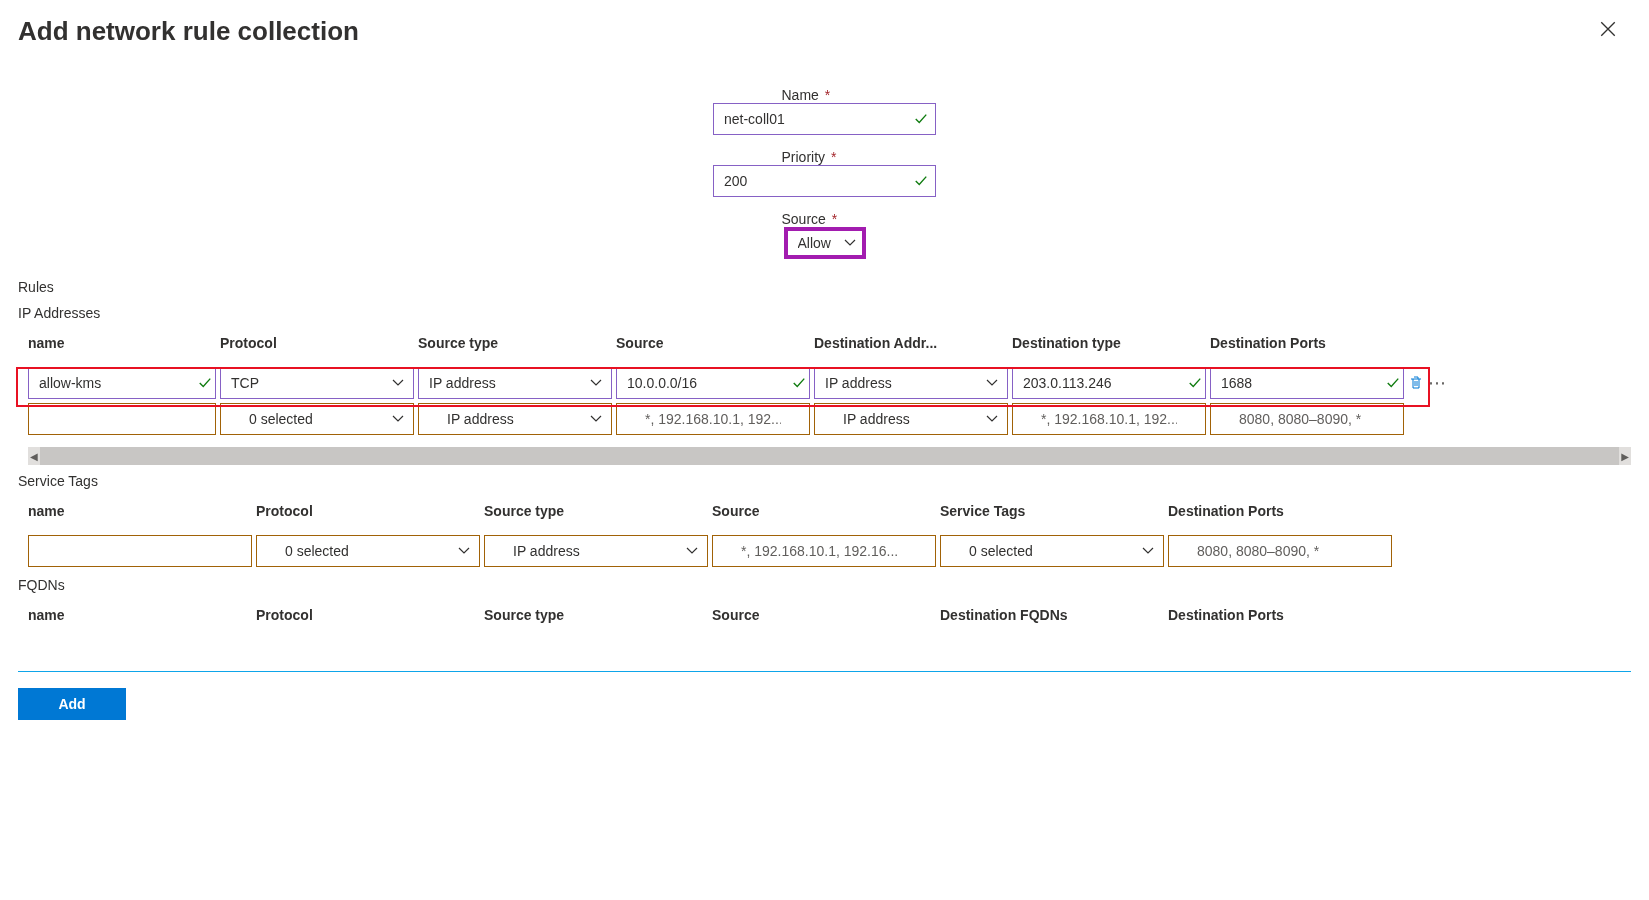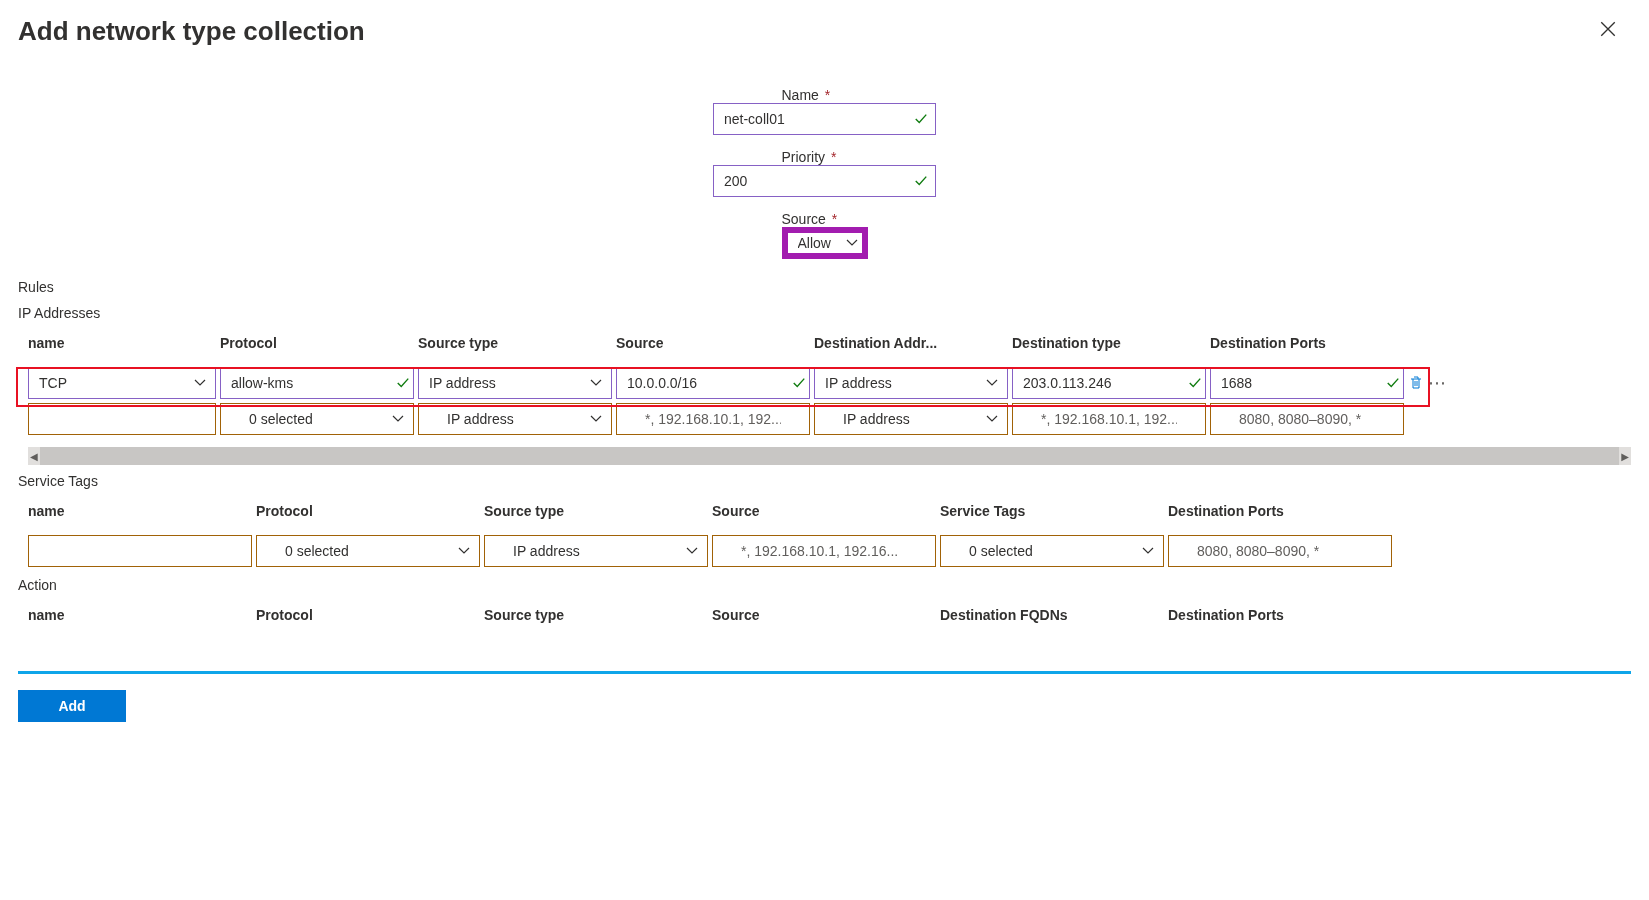--- a/index.html
+++ b/index.html
@@ -19,21 +19,21 @@
     cursor: pointer; width: 18px; height: 18px;
   }
   .close-btn svg { width: 18px; height: 18px; }
 
   .form-row { display: flex; align-items: center; margin-bottom: 14px; flex-direction: column; }
   .form-label { width: 86px; font-size: 14px; color: #323130; }
   .req { color: #a4262c; margin-left: 2px; }
   .form-field { flex: 1; position: relative; }
   .form-input, .form-select {
     width: 100%; height: 32px;
-    border: 6px solid #a21caf;
+    border: 4px solid #a21caf;
     padding: 0 30px 0 10px;
     font-size: 14px; font-family: inherit;
     color: #323130; background: #fff;
   }
   .form-input.validated, .cell-input.validated, .cell-select.validated {
     border: 1px solid #8661c5;
   }
   .check {
     position: absolute; right: 8px; top: 50%; transform: translateY(-50%);
     pointer-events: none;
@@ -82,42 +82,42 @@
     height: 18px;
     background: #e1dfdd;
     position: relative;
     display: flex; align-items: center; justify-content: space-between;
     padding: 0 2px;
   }
   .hscroll .arrow { font-size: 10px; color:#605e5c; cursor:pointer; }
   .hscroll .track { flex:1; height: 100%; background:#c8c6c4; margin: 0 2px;}
 
   .footer {
-    border-top: 3px solid #0ea5e9;
+    border-top: 1px solid #0ea5e9;
     padding: 16px 0 0 0;
     margin-top: 32px;
   }
   .add-btn {
     background: #0078d4; color: #fff; border: none;
     height: 32px; padding: 0 22px; font-size: 14px; font-weight: 600;
     cursor: pointer; min-width: 108px;
   }
   select { appearance: none; -webkit-appearance:none; }
 </style>
 </head>
 <body>
 
 <div class="page">
   <div class="close-btn">
     <svg viewBox="0 0 16 16">
         <path d="M2 2 L14 14 M14 2 L2 14" stroke="#323130" stroke-width="1.2" fill="none"></path>
       </svg>
   </div>
 
-  <h1 class="title">Add network type collection</h1>
+  <h1 class="title">Add network rule collection</h1>
 
   <div class="form-row">
     <div class="form-label"><span>Name</span> <span class="req">*</span></div>
     <div class="form-field">
       <input class="form-input validated" value="net-coll01" style="">
       <span class="check">
           <svg viewBox="0 0 16 16">
             <path d="M2 8 L6 12 L14 3" stroke="#107c10" stroke-width="1.6" fill="none"></path>
           </svg>
         </span>
@@ -157,28 +157,28 @@
     <div class="tbl ip">
       <div class="hdr">name</div>
       <div class="hdr">Protocol</div>
       <div class="hdr">Source type</div>
       <div class="hdr">Source</div>
       <div class="hdr">Destination Addr...</div>
       <div class="hdr">Destination type</div>
       <div class="hdr">Destination Ports</div>
       <div class="hdr"></div>
 
+      <div class="cell"><input class="cell-input validated" value="allow-kms" style=""><span class="check">
+            <svg viewBox="0 0 16 16">
+              <path d="M2 8 L6 12 L14 3" stroke="#107c10" stroke-width="1.6" fill="none"></path>
+            </svg>
+          </span></div>
       <div class="cell"><select class="cell-select validated"><option>TCP</option></select><span class="chev" style="right:14px">
             <svg viewBox="0 0 12 12">
               <path d="M1 3 L6 8 L11 3" stroke="#323130" stroke-width="1.2" fill="none"></path>
-            </svg>
-          </span></div>
-      <div class="cell"><input class="cell-input validated" value="allow-kms" style=""><span class="check">
-            <svg viewBox="0 0 16 16">
-              <path d="M2 8 L6 12 L14 3" stroke="#107c10" stroke-width="1.6" fill="none"></path>
             </svg>
           </span></div>
       <div class="cell"><select class="cell-select validated"><option>IP address</option></select><span class="chev" style="right:14px">
             <svg viewBox="0 0 12 12">
               <path d="M1 3 L6 8 L11 3" stroke="#323130" stroke-width="1.2" fill="none"></path>
             </svg>
           </span></div>
       <div class="cell"><input class="cell-input validated" value="10.0.0.0/16" style=""><span class="check">
             <svg viewBox="0 0 16 16">
               <path d="M2 8 L6 12 L14 3" stroke="#107c10" stroke-width="1.6" fill="none"></path>
@@ -263,21 +263,21 @@
       <div class="cell plain"><input class="cell-input" placeholder="*, 192.168.10.1, 192.16..." style=""></div>
       <div class="cell plain"><select class="cell-select"><option>0 selected</option></select><span class="chev" style="right:14px">
             <svg viewBox="0 0 12 12">
               <path d="M1 3 L6 8 L11 3" stroke="#323130" stroke-width="1.2" fill="none"></path>
             </svg>
           </span></div>
       <div class="cell plain"><input class="cell-input" placeholder="8080, 8080–8090, *" style=""></div>
     </div>
   </div>
 
-  <div class="sub-label">Action</div>
+  <div class="sub-label">FQDNs</div>
   <div class="tbl-wrap" style="height:40px; overflow:hidden;">
     <div class="tbl svc">
       <div class="hdr">name</div>
       <div class="hdr">Protocol</div>
       <div class="hdr">Source type</div>
       <div class="hdr">Source</div>
       <div class="hdr">Destination FQDNs</div>
       <div class="hdr">Destination Ports</div>
     </div>
   </div>

